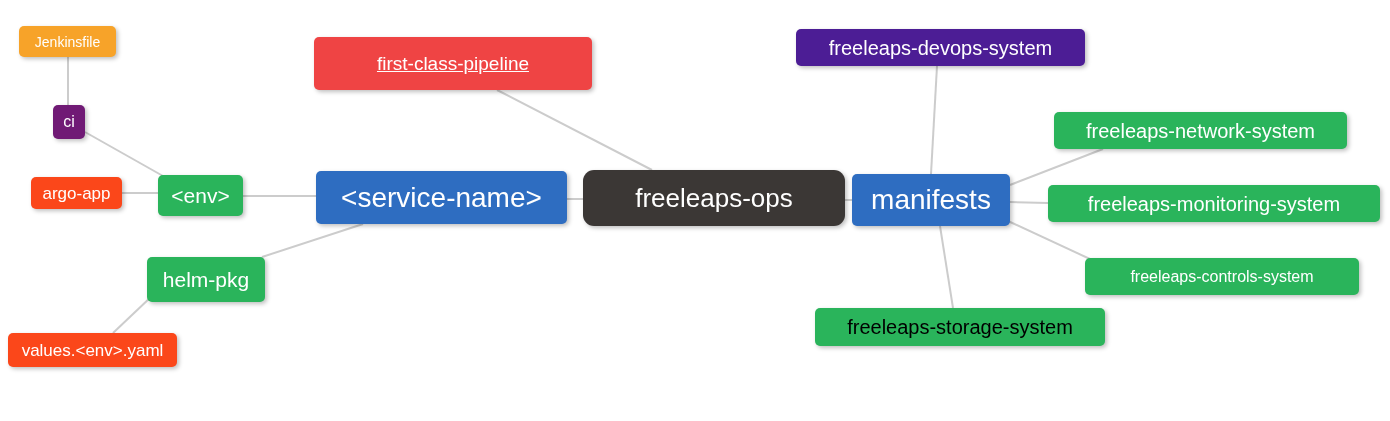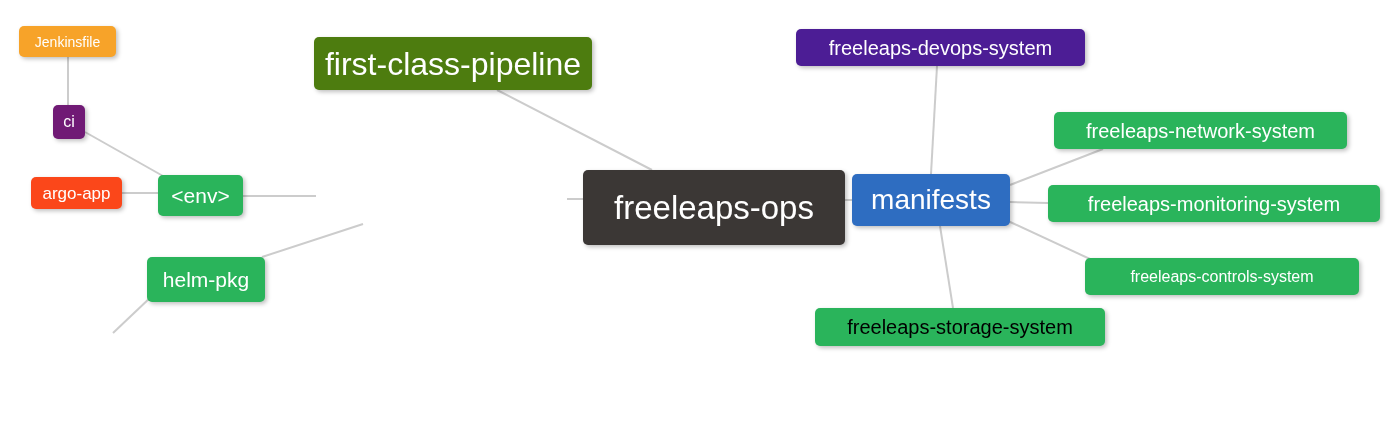--- a/index.html
+++ b/index.html
@@ -56,21 +56,23 @@
       <line x1="1010" y1="185" x2="1103" y2="149" stroke="#cccccc" stroke-width="2"></line>
       <line x1="1010" y1="202" x2="1048" y2="203" stroke="#cccccc" stroke-width="2"></line>
       <line x1="1008" y1="221" x2="1090" y2="259" stroke="#cccccc" stroke-width="2"></line>
       <line x1="940" y1="226" x2="953" y2="308" stroke="#cccccc" stroke-width="2"></line>
     </svg>
 <div class="node" style="left: 19px; top: 26px; width: 97px; height: 31px; font-size: 14px; background: rgb(247, 163, 41); color: rgb(255, 255, 255);">Jenkinsfile</div>
     <div class="node" style="left: 53px; top: 105px; width: 32px; height: 34px; font-size: 16px; background: #701a75; color: rgb(255, 255, 255);">ci</div>
     <div class="node" style="left: 31px; top: 177px; width: 91px; height: 32px; font-size: 17px; background: rgb(251, 71, 26); color: rgb(255, 255, 255);">argo-app</div>
     <div class="node" style="left: 158px; top: 175px; width: 85px; height: 41px; font-size: 21px; background: rgb(42, 180, 91); color: rgb(255, 255, 255);">&lt;env&gt;</div>
     <div class="node" style="left: 147px; top: 257px; width: 118px; height: 45px; font-size: 21px; background: rgb(42, 180, 91); color: rgb(255, 255, 255);">helm-pkg</div>
-    <div class="node" style="left: 314px; top: 37px; width: 278px; height: 53px; font-size: 32px; background: #4d7c0f; color: rgb(255, 255, 255);">first-class-pipeline</div>
-    <div class="node" style="left: 583px; top: 170px; width: 262px; height: 75px; font-size: 33px; background: rgb(59, 55, 53); color: rgb(255, 255, 255);">freeleaps-ops</div>
+    <div class="node" style="left: 8px; top: 333px; width: 169px; height: 34px; font-size: 17px; background: rgb(251, 71, 26); color: rgb(255, 255, 255);">values.&lt;env&gt;.yaml</div>
+    <div class="node" style="left: 314px; top: 37px; width: 278px; height: 53px; font-size: 19px; background: #ef4444; color: rgb(255, 255, 255); text-decoration: underline;">first-class-pipeline</div>
+    <div class="node" style="left: 316px; top: 171px; width: 251px; height: 53px; font-size: 28px; background: rgb(46, 109, 193); color: rgb(255, 255, 255);">&lt;service-name&gt;</div>
+    <div class="node" style="left: 583px; top: 170px; width: 262px; height: 56px; font-size: 26px; background: rgb(59, 55, 53); color: rgb(255, 255, 255); border-radius: 11px;">freeleaps-ops</div>
     <div class="node" style="left: 852px; top: 174px; width: 158px; height: 52px; font-size: 28px; background: rgb(46, 109, 193); color: rgb(255, 255, 255);">manifests</div>
     <div class="node" style="left: 796px; top: 29px; width: 289px; height: 37px; font-size: 20px; background: #4c1d95; color: rgb(255, 255, 255);">freeleaps-devops-system</div>
     <div class="node" style="left: 1054px; top: 112px; width: 293px; height: 37px; font-size: 20px; background: rgb(42, 180, 91); color: rgb(255, 255, 255);">freeleaps-network-system</div>
     <div class="node" style="left: 1048px; top: 185px; width: 332px; height: 37px; font-size: 20px; background: rgb(42, 180, 91); color: rgb(255, 255, 255);">freeleaps-monitoring-system</div>
     <div class="node" style="left: 1059px; top: 258px; width: 274px; height: 37px; font-size: 16px; background: rgb(42, 180, 91); color: rgb(255, 255, 255); margin-left: 26px;">freeleaps-controls-system</div>
     <div class="node" style="left: 815px; top: 308px; width: 290px; height: 38px; font-size: 20px; background: rgb(42, 180, 91); color: #000000;">freeleaps-storage-system</div>
   </div>
 
 </body></html>

